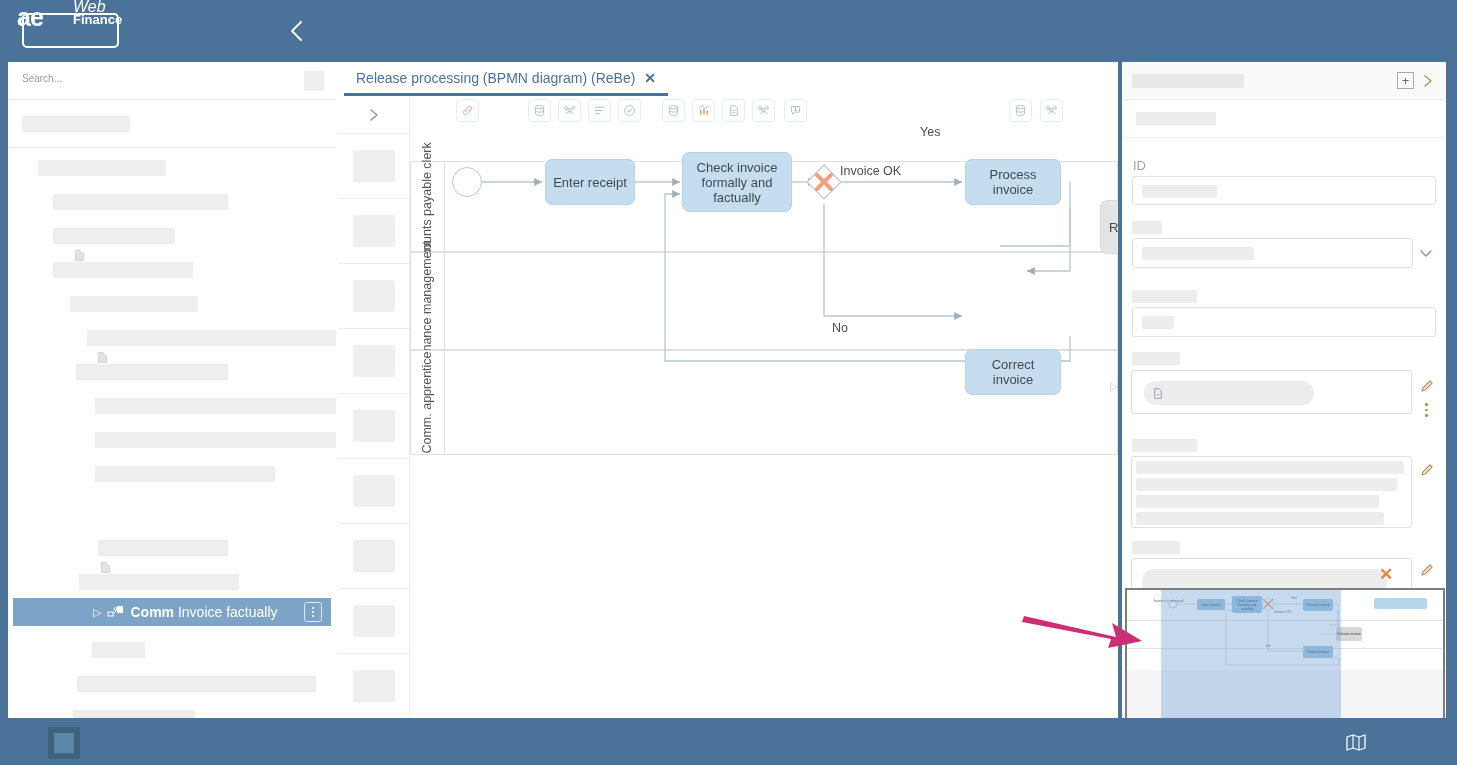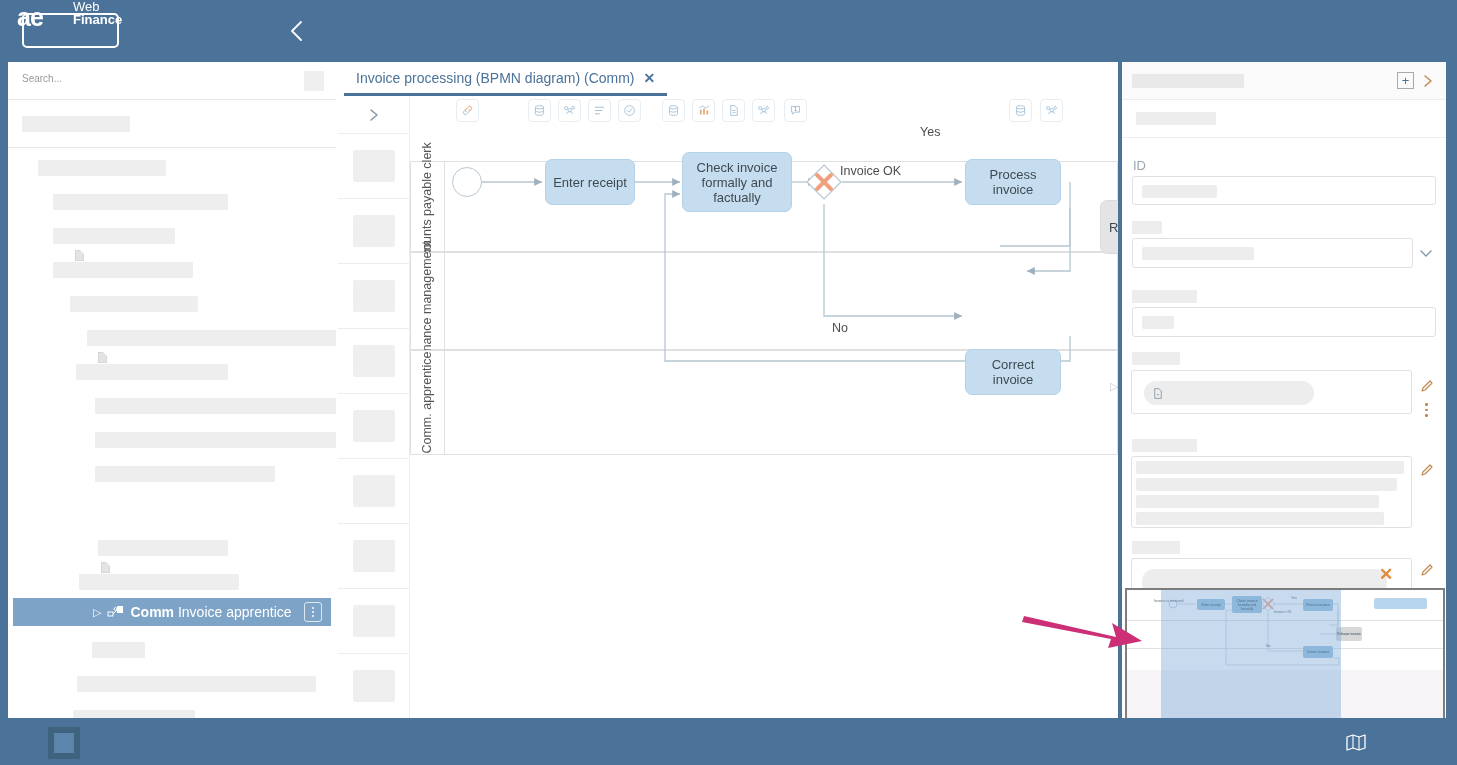--- a/index.html
+++ b/index.html
@@ -15,21 +15,21 @@
   .topbar { position:absolute; left:0; top:0; width:1457px; height:75px; background:#4b7299; }
   .logo-box {
     position:absolute; left:22px; top:13px; width:97px; height:35px;
     border:2px solid #ffffff; border-radius:5px;
   }
   .logo-ae {
     position:absolute; left:17px; top:3px; color:#fff;
     font-size:25px; font-weight:bold; letter-spacing:-1px; line-height:29px;
   }
   .logo-web {
-    position:absolute; left:73px; top:1px; color:#fff; font-size:13px; line-height:12px;
+    position:absolute; left:73px; top:1px; color:#fff; font-size:16px; line-height:12px;font-style:italic;
   }
   .logo-mod {
     position:absolute; left:73px; top:12px; color:#fff; font-size:13px; font-weight:bold; line-height:15px;
   }
   .back-chevron {
     position:absolute; left:284px; top:16px; width:26px; height:30px; cursor:pointer;
   }
 
   
   .sidebar {
@@ -248,34 +248,34 @@
       <div class="tree-sel">
         <span class="tri">▷</span>
         <span class="difile">
           <svg width="18" height="16" viewBox="0 0 18 16">
             <rect x="1" y="8" width="5" height="4" fill="none" stroke="#fff" stroke-width="1"></rect>
             <rect x="10" y="2" width="6" height="7" fill="#fff"></rect>
             <path d="M6 10 L10 6" stroke="#fff" stroke-width="1" fill="none"></path>
             <circle cx="8.5" cy="5" r="1.4" fill="none" stroke="#fff" stroke-width="1"></circle>
           </svg>
         </span>
-        <span class="sel-label"><b id="sel-prefix">Comm</b> <span id="sel-text">Invoice apprentice</span></span>
+        <span class="sel-label"><b id="sel-prefix">Comm</b> <span id="sel-text">Invoice factually</span></span>
         <span class="tree-kebab">
             <i></i>
             <i></i>
             <i></i>
           </span>
       </div>
     </div>
   </div>
 
   <div class="center">
     <div class="tabbar">
       <div class="tab">
-        <span class="tab-label">Invoice processing (BPMN diagram) (Comm)</span>
+        <span class="tab-label">Release processing (BPMN diagram) (ReBe)</span>
         <span class="tab-close">✕</span>
       </div>
     </div>
 
     <div class="thumbcol">
       <div class="thumb-head">
         <svg width="16" height="18" viewBox="0 0 16 18">
             <path d="M5 4 L11 9 L5 14" fill="none" stroke="#8a9aa8" stroke-width="1.6" stroke-linecap="round" stroke-linejoin="round"></path>
           </svg>
       </div>

